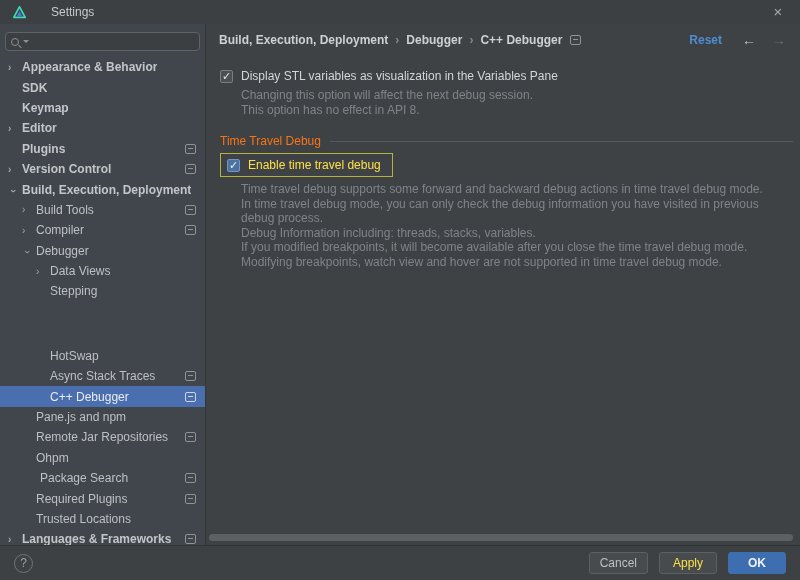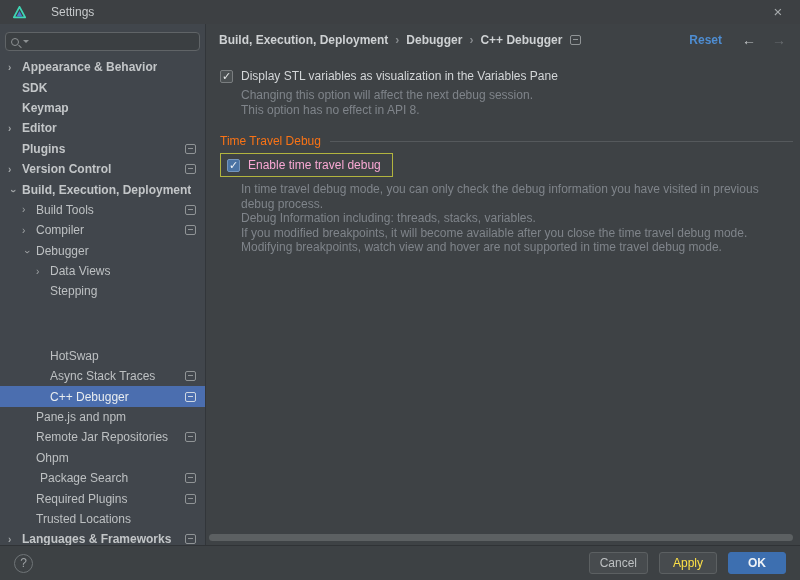--- a/index.html
+++ b/index.html
@@ -59,21 +59,21 @@
   .checkbox { width:13px; height:13px; border-radius:2px; background:#4b5052; border:1px solid #7a7e80;
     color:#e6e8e9; font-size:11px; line-height:11px; text-align:center; flex:0 0 13px; }
   .checkbox.blue { background:#4a73a4; border-color:#7495bd; color:#f0f4f8; }
   .opt-label { margin-left:8px; color:#d3d6d8; }
   .desc { margin:5px 0 0 21px; color:#7f848a; line-height:14.5px; }
   .section-hdr { display:flex; align-items:center; margin-top:17px; }
   .section-title { color:#f97316; margin-right:9px; white-space:nowrap; }
   .section-line { flex:1; height:1px; background:#55595c; margin-right:7px; }
   .hl-box { display:inline-flex; align-items:center; margin:5px 0 0 0; border:1px solid var(--highlight);
     padding:4px 11px 4px 6px; }
-  .hl-box .opt-label { color:#f9a8d4; }
+  .hl-box .opt-label { color:#fde047; }
   .hscrollbar { position:absolute; left:2px; bottom:4px; width:584px; height:7px;
     background:#5c6062; border-radius:4px; }
   
   .footer { position:absolute; left:0; bottom:0; width:800px; height:35px; background:#3d4144;
     border-top:1px solid #303336; display:flex; align-items:center; padding:0 14px; }
   .help-btn { width:19px; height:19px; border-radius:50%; border:1px solid #6f7477; color:#9ea2a5;
     font-size:12px; line-height:17px; text-align:center; }
   .footer-spacer { flex:1; }
   .btn { min-width:58px; height:22px; border-radius:3px; background:#474b4e; border:1px solid #5c6062;
     color:#bdc0c2; font-size:12px; text-align:center; line-height:20px; margin-left:11px; padding:0 10px; }
@@ -232,20 +232,21 @@
       <div class="section-hdr">
         <span class="section-title">Time Travel Debug</span>
         <span class="section-line"></span>
       </div>
 
       <div class="hl-box">
         <span class="checkbox blue">✓</span>
         <span class="opt-label">Enable time travel debug</span>
       </div>
       <div class="desc" id="ttd-desc">
+          <div>Time travel debug supports some forward and backward debug actions in time travel debug mode.</div>
           <div>In time travel debug mode, you can only check the debug information you have visited in previous</div>
           <div>debug process.</div>
           <div>Debug Information including: threads, stacks, variables.</div>
           <div>If you modified breakpoints, it will become available after you close the time travel debug mode.</div>
           <div>Modifying breakpoints, watch view and hover are not supported in time travel debug mode.</div>
         </div>
     </div>
 
     <div class="hscrollbar"></div>
   </div>

